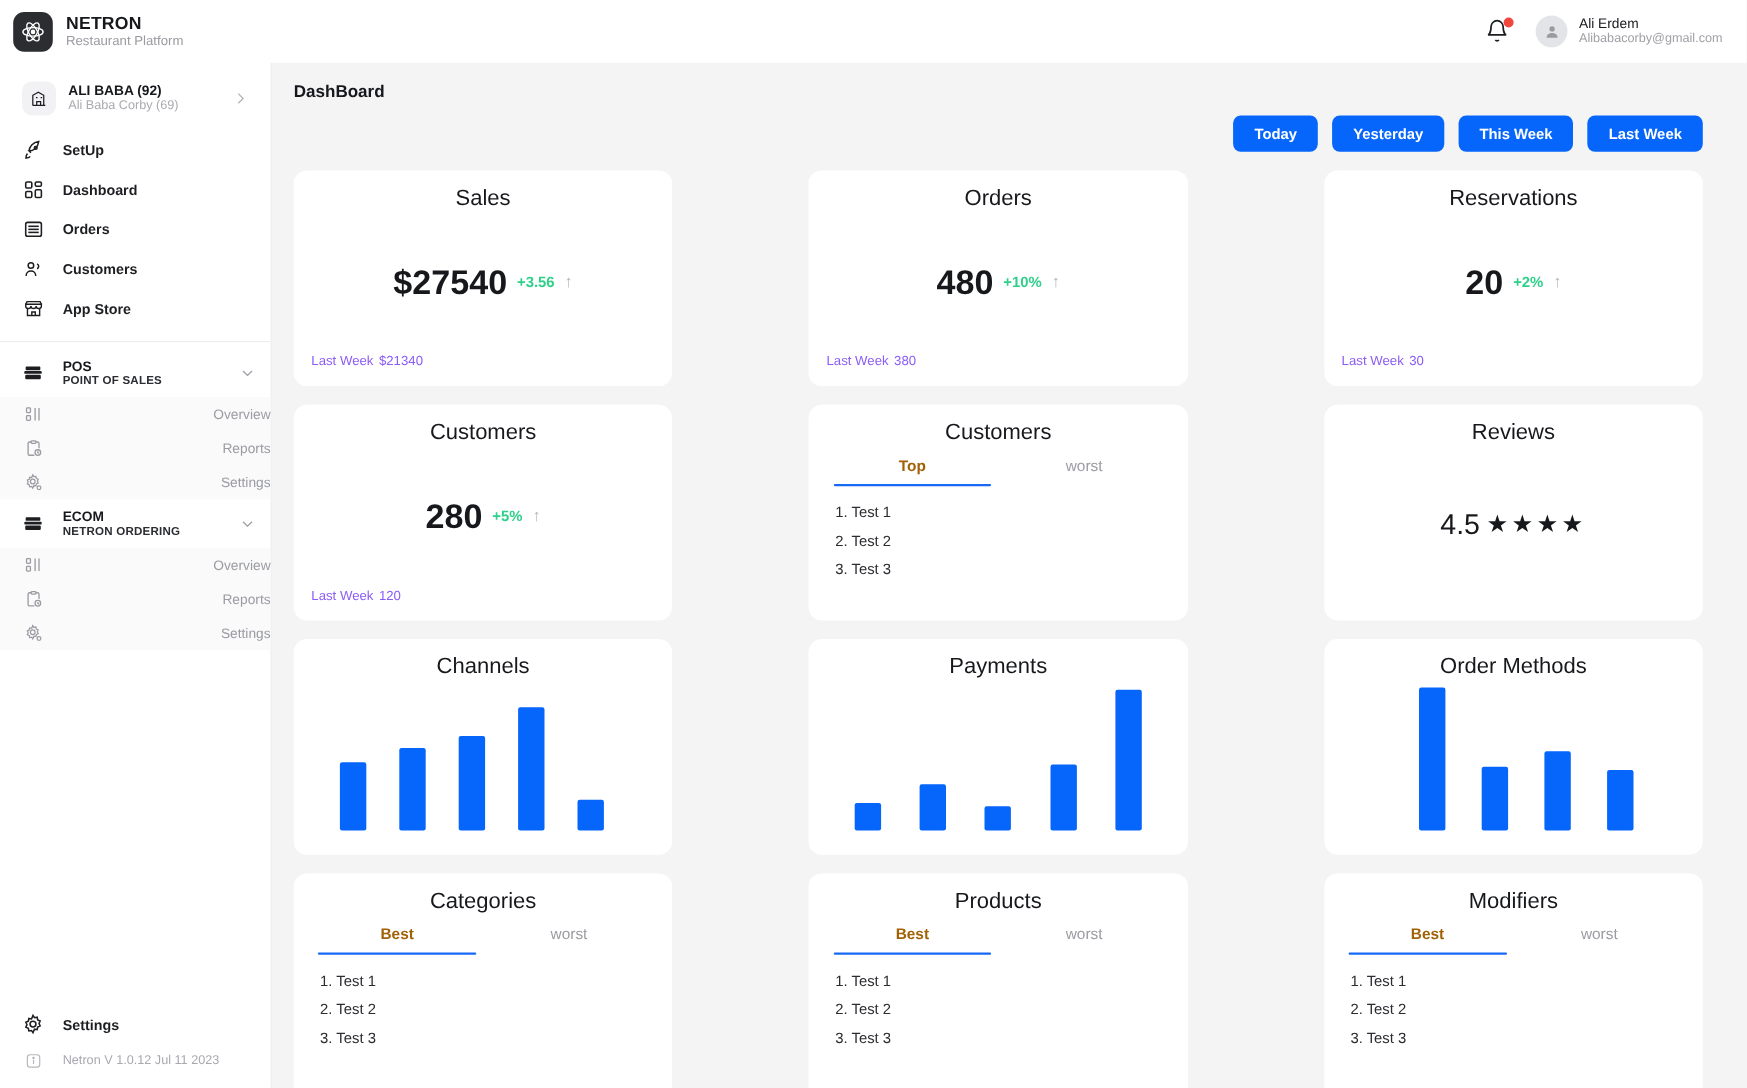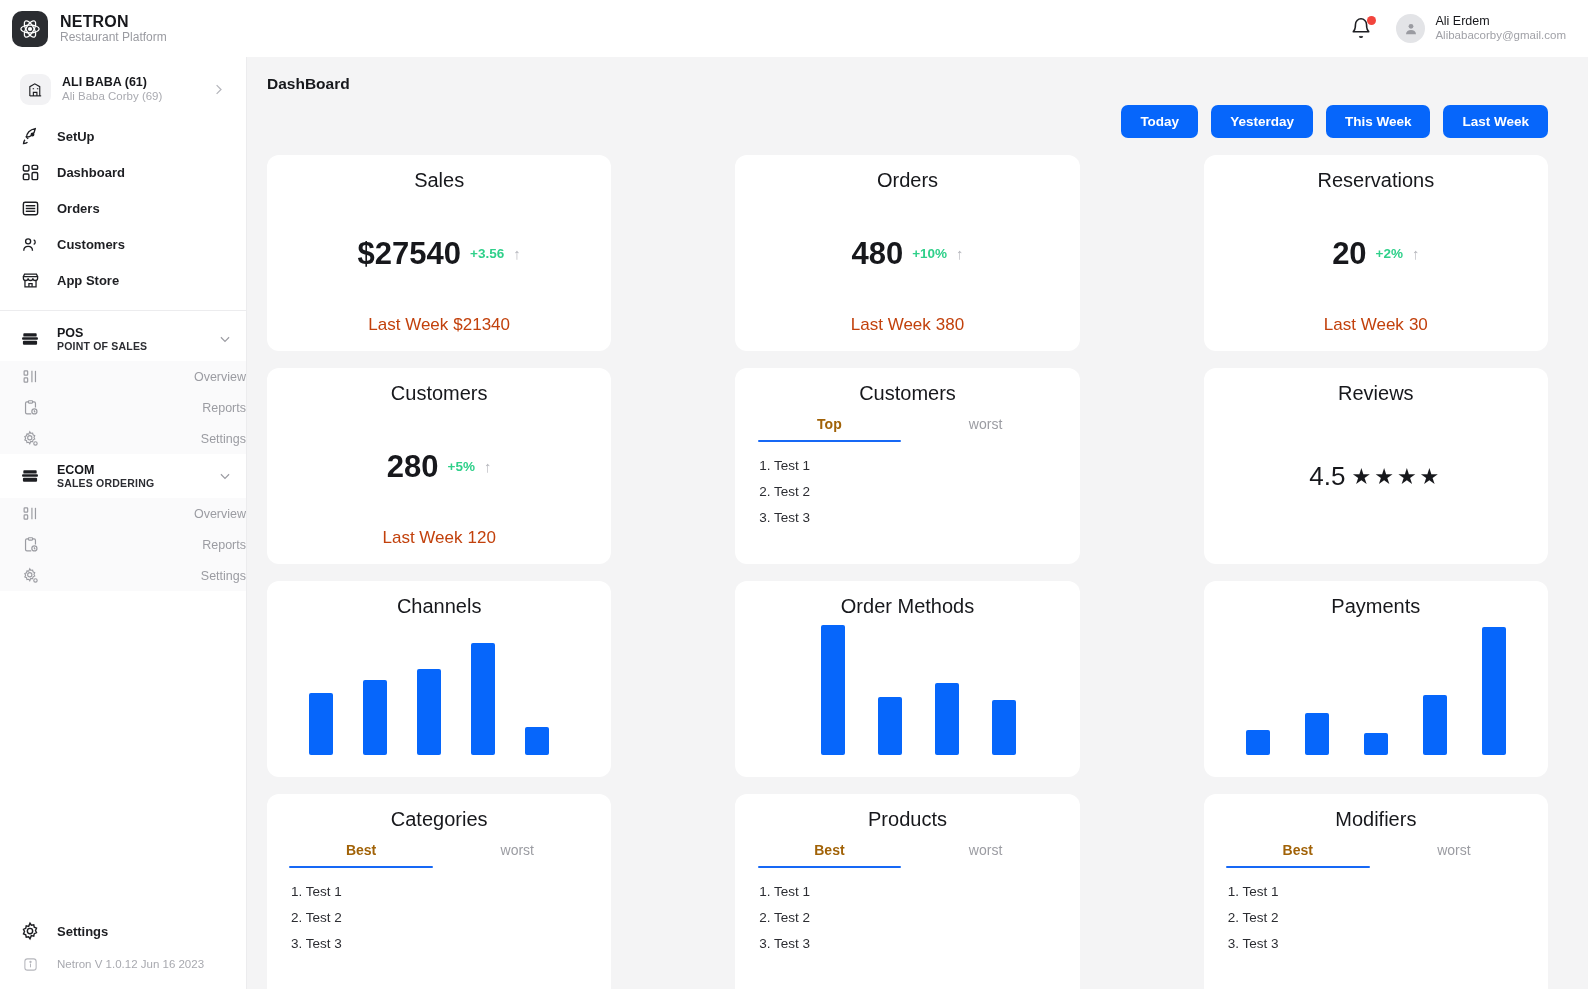--- a/index.html
+++ b/index.html
@@ -113,21 +113,21 @@
     display: flex; flex-direction: column;
   }
   .card-title { font-size: 20px; font-weight: normal; color: #17181c; text-align: center; }
 
   
   .kpi { height: 196px; }
   .kpi-mid { flex: 1; display: flex; align-items: center; justify-content: center; gap: 9px; }
   .kpi-val { font-size: 31px; font-weight: bold; color: #17181c; }
   .kpi-delta { font-size: 13.5px; font-weight: bold; color: #2fd08a; }
   .kpi-arrow { font-size: 15px; color: #b7b8be; }
-  .kpi-foot { text-align: center; font-size: 17px; color: #c2410c; }
+  .kpi-foot { font-size: 12px; color: #8b5cf6; }
   .kpi-foot .sep { display: inline-block; width: 5px; }
 
   
   .listcard { height: 196px; }
   .tabs { display: flex; margin-top: 10px; }
   .tab { flex: 1; text-align: center; padding-bottom: 9px; cursor: pointer; position: relative; }
   .tab .t { font-size: 14px; color: #9b9ca2; }
   .tab.active .t { color: #a16207; font-weight: bold; }
   .tab.active::after {
     content: ""; position: absolute; left: 4%; right: 4%; bottom: 0;
@@ -202,21 +202,21 @@
       <div class="org">
         <div class="org-icon">
           <svg width="17" height="17" viewBox="0 0 24 24" fill="none" stroke="#1d1e22" stroke-width="1.6">
             <path d="M4 21V8l7-4 7 4v13"></path>
               <path d="M4 21h16"></path>
             <path d="M9 21v-5h5v5"></path>
               <path d="M8 11h2M14 11h2"></path>
           </svg>
         </div>
         <div class="org-text">
-          <div class="org-name">ALI BABA (61)</div>
+          <div class="org-name">ALI BABA (92)</div>
           <div class="org-sub">Ali Baba Corby (69)</div>
         </div>
         <svg width="15" height="15" viewBox="0 0 24 24" fill="none" stroke="#b5b6bc" stroke-width="2">
             <path d="M9 5l7 7-7 7"></path>
           </svg>
       </div>
 
       <div class="nav-item">
         <span class="nav-ico">
           <svg width="19" height="19" viewBox="0 0 24 24" fill="none" stroke="#1d1e22" stroke-width="1.7">
@@ -331,21 +331,21 @@
       <div class="group-head">
         <span class="nav-ico">
           <svg width="20" height="20" viewBox="0 0 24 24" fill="#1d1e22">
             <rect x="4" y="5" width="16" height="4" rx="1"></rect>
             <rect x="2.5" y="10" width="19" height="3" rx="1"></rect>
             <rect x="3.5" y="14" width="17" height="5" rx="1.3"></rect>
           </svg>
         </span>
         <span class="group-text">
           <span class="group-title">ECOM</span>
-          <span class="group-sub">SALES ORDERING</span>
+          <span class="group-sub">NETRON ORDERING</span>
         </span>
         <svg width="14" height="14" viewBox="0 0 24 24" fill="none" stroke="#9b9ca2" stroke-width="2">
             <path d="M5 9l7 7 7-7"></path>
           </svg>
       </div>
 
       <div class="sub-item">
         <span class="nav-ico">
           <svg width="17" height="17" viewBox="0 0 24 24" fill="none" stroke="#9b9ca2" stroke-width="1.7">
             <rect x="3" y="4" width="5" height="6" rx="1"></rect>
@@ -390,21 +390,21 @@
           <span class="lbl">Settings</span>
         </div>
         <div class="foot-ver">
           <span class="nav-ico">
             <svg width="15" height="15" viewBox="0 0 24 24" fill="none" stroke="#b5b6bc" stroke-width="1.7">
               <rect x="3" y="3" width="18" height="18" rx="4"></rect>
                 <path d="M12 10.5v6"></path>
                 <circle cx="12" cy="7.8" r="1"></circle>
             </svg>
           </span>
-          <span class="lbl">Netron V 1.0.12 Jun 16 2023</span>
+          <span class="lbl">Netron V 1.0.12 Jul 11 2023</span>
         </div>
       </div>
     </div>
 
     <div class="main">
       <div class="page-title">DashBoard</div>
 
       <div class="filters">
         <button class="filter-btn">Today</button>
         <button class="filter-btn">Yesterday</button>
@@ -495,39 +495,39 @@
           <div class="bars">
             <div class="bar" style="height:62px"></div>
             <div class="bar" style="height:75px"></div>
             <div class="bar" style="height:86px"></div>
             <div class="bar" style="height:112px"></div>
             <div class="bar" style="height:28px"></div>
           </div>
         </div>
 
         <div class="card chartcard">
-          <div class="card-title">Order Methods</div>
-          <div class="bars" style="gap:33px;padding-left:70px">
-            <div class="bar" style="height:130px"></div>
-            <div class="bar" style="height:58px"></div>
-            <div class="bar" style="height:72px"></div>
-            <div class="bar" style="height:55px"></div>
-          </div>
-        </div>
-
-        <div class="card chartcard">
           <div class="card-title">Payments</div>
           <div class="bars spread">
             <div class="bar" style="height:25px"></div>
             <div class="bar" style="height:42px"></div>
             <div class="bar" style="height:22px"></div>
             <div class="bar" style="height:60px"></div>
             <div class="bar" style="height:128px"></div>
           </div>
         </div>
+
+        <div class="card chartcard">
+          <div class="card-title">Order Methods</div>
+          <div class="bars" style="gap:33px;padding-left:70px">
+            <div class="bar" style="height:130px"></div>
+            <div class="bar" style="height:58px"></div>
+            <div class="bar" style="height:72px"></div>
+            <div class="bar" style="height:55px"></div>
+          </div>
+        </div>
       </div>
 
       <div class="grid bottom">
         <div class="card bottomcard">
           <div class="card-title">Categories</div>
           <div class="tabs">
             <div class="tab active">
               <span class="t">Best</span>
             </div>
             <div class="tab">

